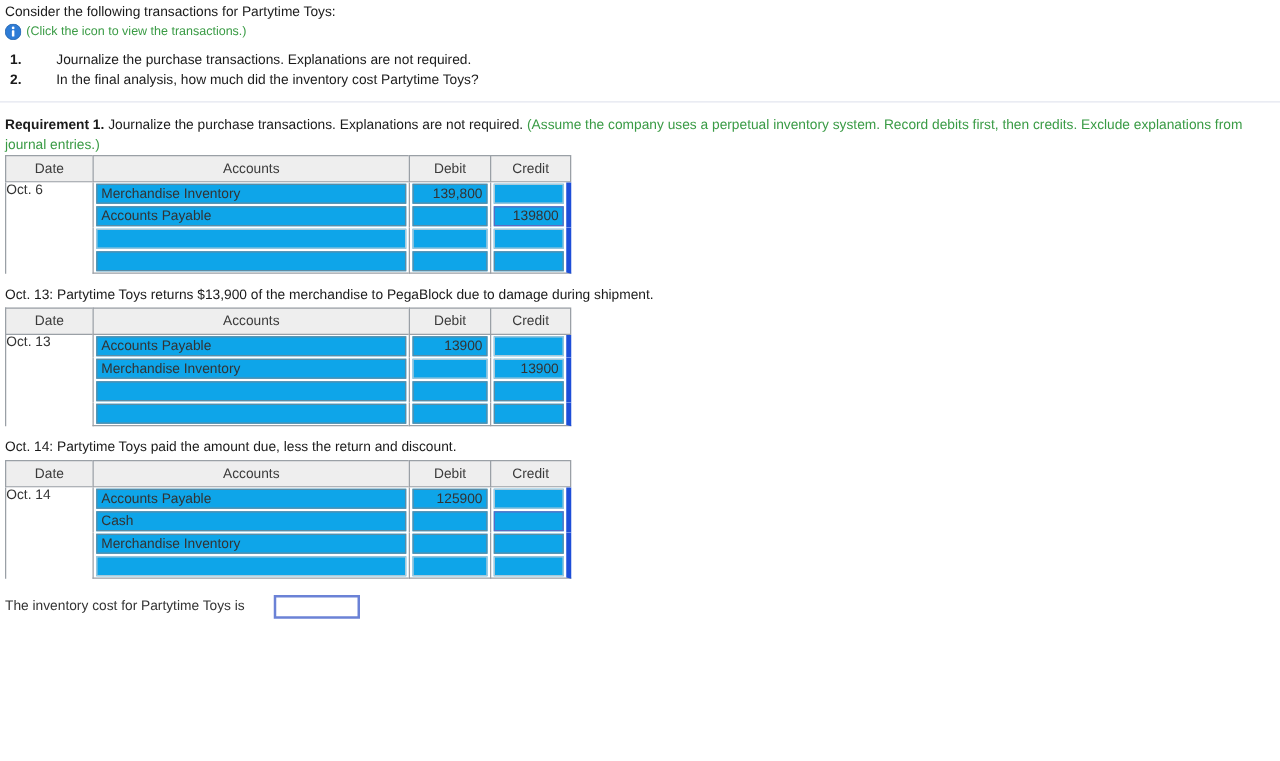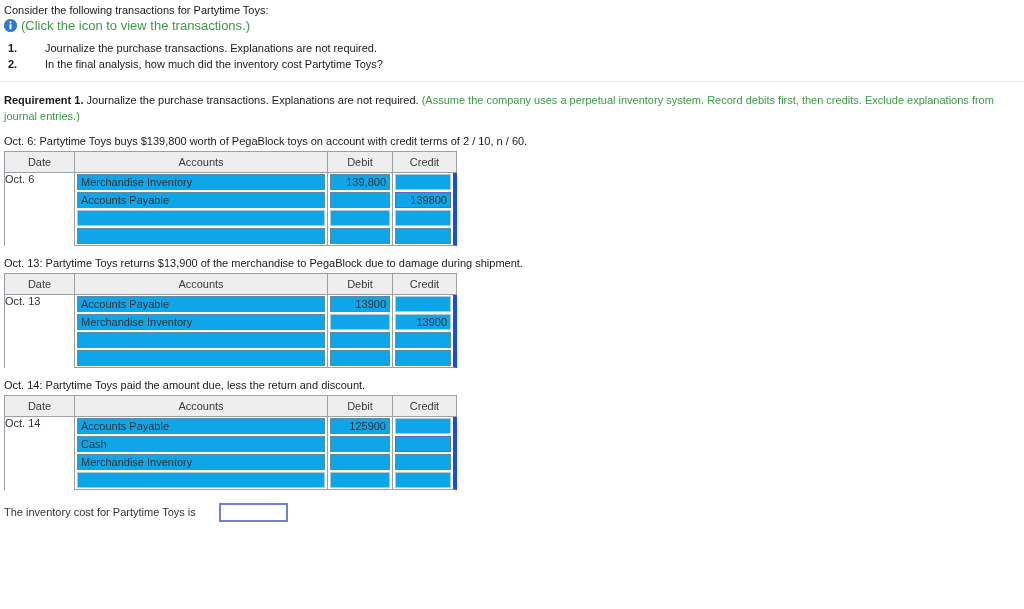--- a/index.html
+++ b/index.html
@@ -35,21 +35,21 @@
     margin-bottom: 8px;
   }
   .info-icon {
     width: 13px;
     height: 13px;
     flex: 0 0 13px;
     display: block;
   }
   .icon-link {
     color: #3a9b45;
-    font-size: 13px;
+    font-size: 10px;
     line-height: 13px;
     cursor: pointer;
     text-align: center;
   }
   .req-title {
     font-weight: bold;
     font-size: 11px;
     line-height: 15px;
     margin-bottom: 1px;
   }
@@ -229,21 +229,20 @@
 </div>
 
 <div class="divider"></div>
 
 <div class="section">
 
   <div class="req-head">
     <b>Requirement 1.</b><span> Journalize the purchase transactions. Explanations are not required. </span><span class="green">(Assume the company uses a perpetual inventory system. Record debits first, then credits. Exclude explanations from journal entries.)</span>
   </div>
 
-  <div class="txn-line">Oct. 6: Partytime Toys buys $139,800 worth of PegaBlock toys on account with credit terms of 2 / 10, n / 60.</div>
   <table class="journal">
     <colgroup>
         <col class="c-date">
         <col class="c-acct">
         <col class="c-debit">
         <col class="c-credit">
       </colgroup>
     <thead>
       <tr>
         <th>Date</th>

